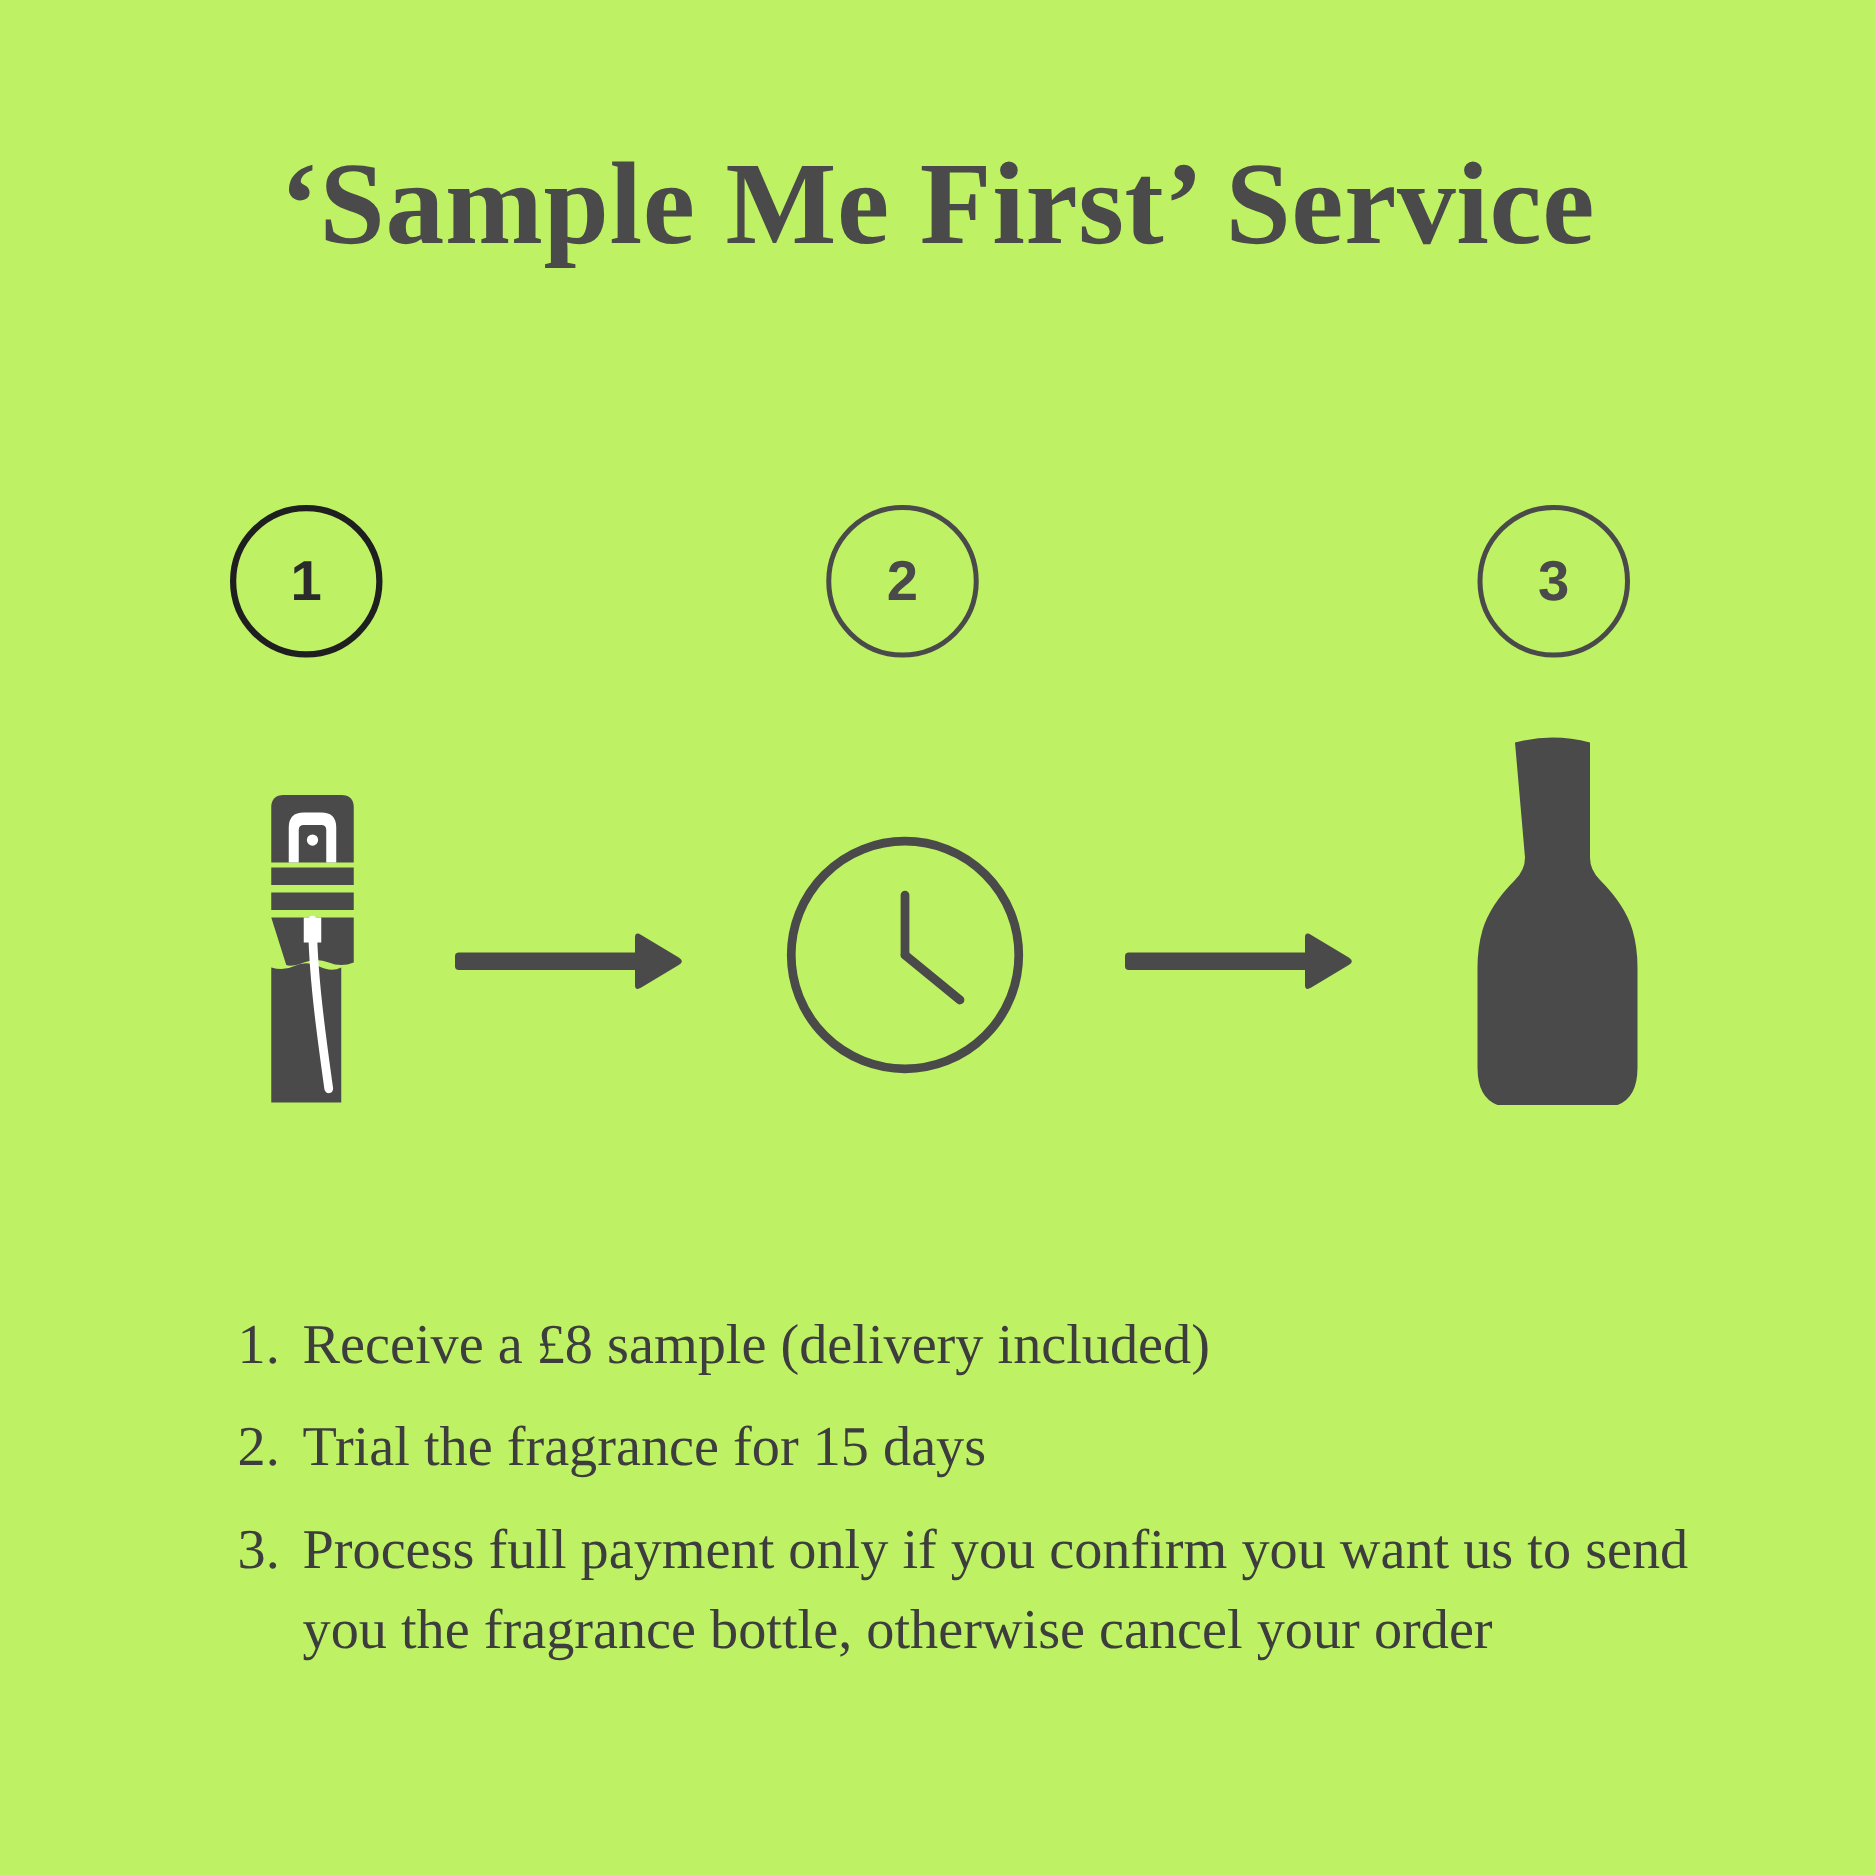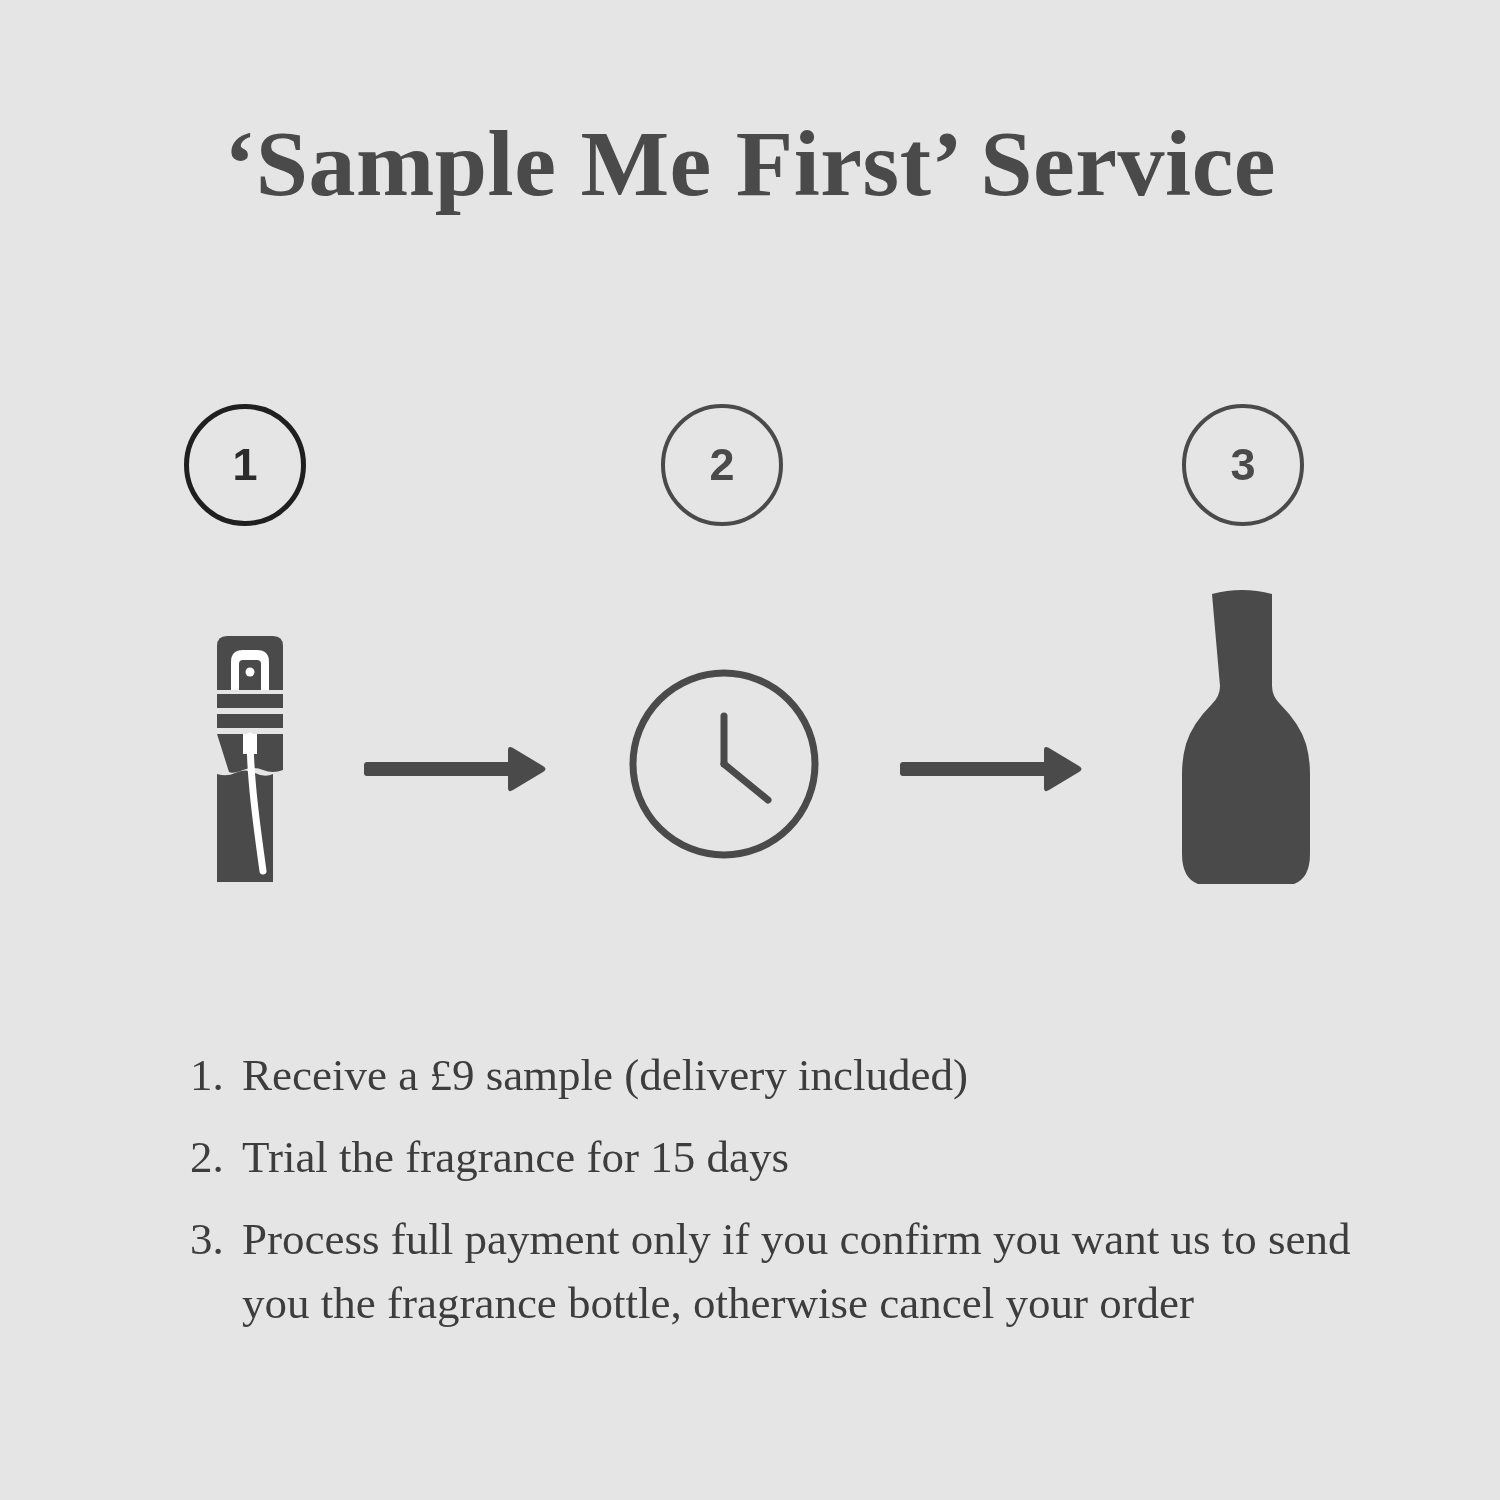--- a/index.html
+++ b/index.html
@@ -8,21 +8,21 @@
     padding: 0;
     background: #ffffff;
   }
   body {
     font-family: "Liberation Serif", "DejaVu Serif", serif;
   }
   .canvas {
     position: relative;
     width: 1500px;
     height: 1500px;
-    background: #e5e5e5;
+    background: #bef264;
     overflow: hidden;
     margin: 0 auto;
   }
 
   
   .title {
     position: absolute;
     left: 0;
     top: 108px;
     width: 1500px;
@@ -181,21 +181,21 @@
                  Z" fill="#4a4a4a"></path>
       </svg>
     </div>
 
   </div>
 
   <div class="steps-list">
 
     <div class="step-row">
       <span class="step-marker">1.</span>
-      <span class="step-text">Receive a £9 sample (delivery included)</span>
+      <span class="step-text">Receive a £8 sample (delivery included)</span>
     </div>
 
     <div class="step-row">
       <span class="step-marker">2.</span>
       <span class="step-text">Trial the fragrance for 15 days</span>
     </div>
 
     <div class="step-row">
       <span class="step-marker">3.</span>
       <span class="step-text">Process full payment only if you confirm you want us to send you the fragrance bottle, otherwise cancel your order</span>

